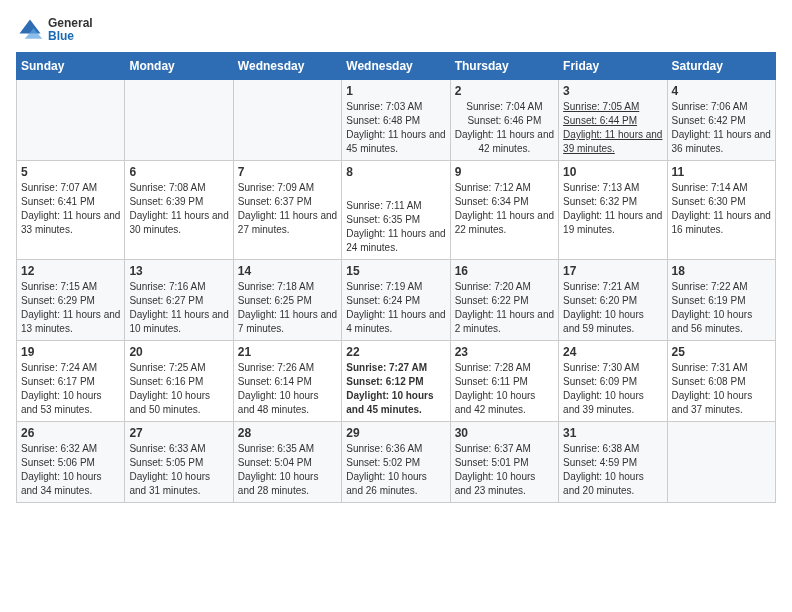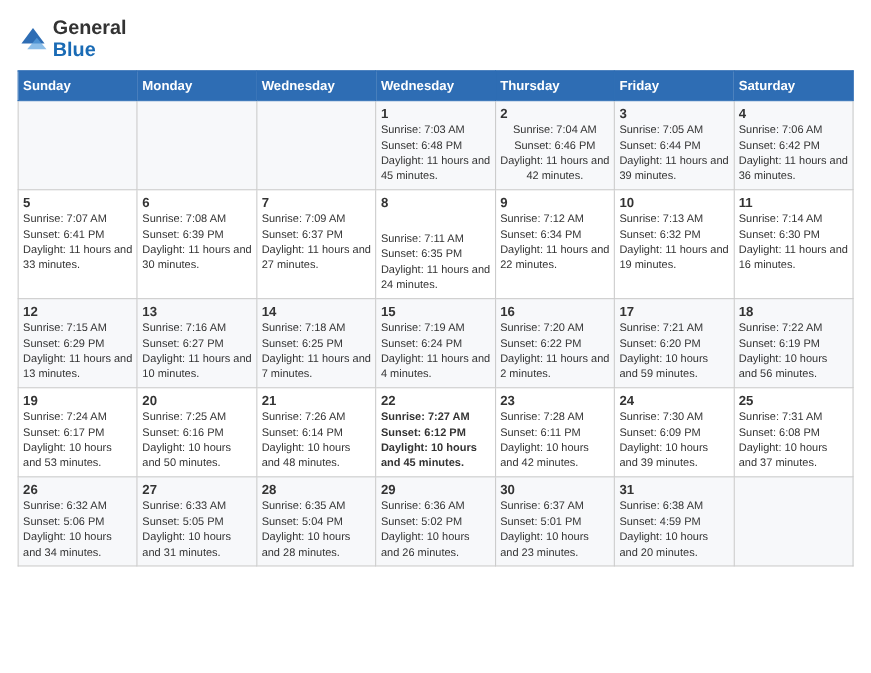--- a/index.html
+++ b/index.html
@@ -15,21 +15,21 @@
       align-items: flex-start;
       justify-content: space-between;
       margin-bottom: 8px;
     }
     .logo {
       display: flex;
       align-items: center;
       gap: 4px;
     }
     .logo-text {
-      font-size: 18px;
+      font-size: 12px;
       font-weight: bold;
       line-height: 1.1;
     }
     .logo-general { color: #333; }
     .logo-blue { color: #1a6bb5; }
     .logo-icon {
       width: 28px;
       height: 28px;
     }
     .title-block {
@@ -127,21 +127,21 @@
 Daylight: 11 hours and 45 minutes.</div>
         </td>
         <td>
           <span class="day-num">2</span>
           <div class="day-info" style="white-space: pre-line; text-align: center;">Sunrise: 7:04 AM
 Sunset: 6:46 PM
 Daylight: 11 hours and 42 minutes.</div>
         </td>
         <td>
           <span class="day-num">3</span>
-          <div class="day-info" style="white-space: pre-line;">Sunrise: 7:05 AM
+          <div class="day-info" style="white-space: pre-line; text-decoration: underline;">Sunrise: 7:05 AM
 Sunset: 6:44 PM
 Daylight: 11 hours and 39 minutes.</div>
         </td>
         <td>
           <span class="day-num">4</span>
           <div class="day-info" style="white-space: pre-line;">Sunrise: 7:06 AM
 Sunset: 6:42 PM
 Daylight: 11 hours and 36 minutes.</div>
         </td>
       </tr>

